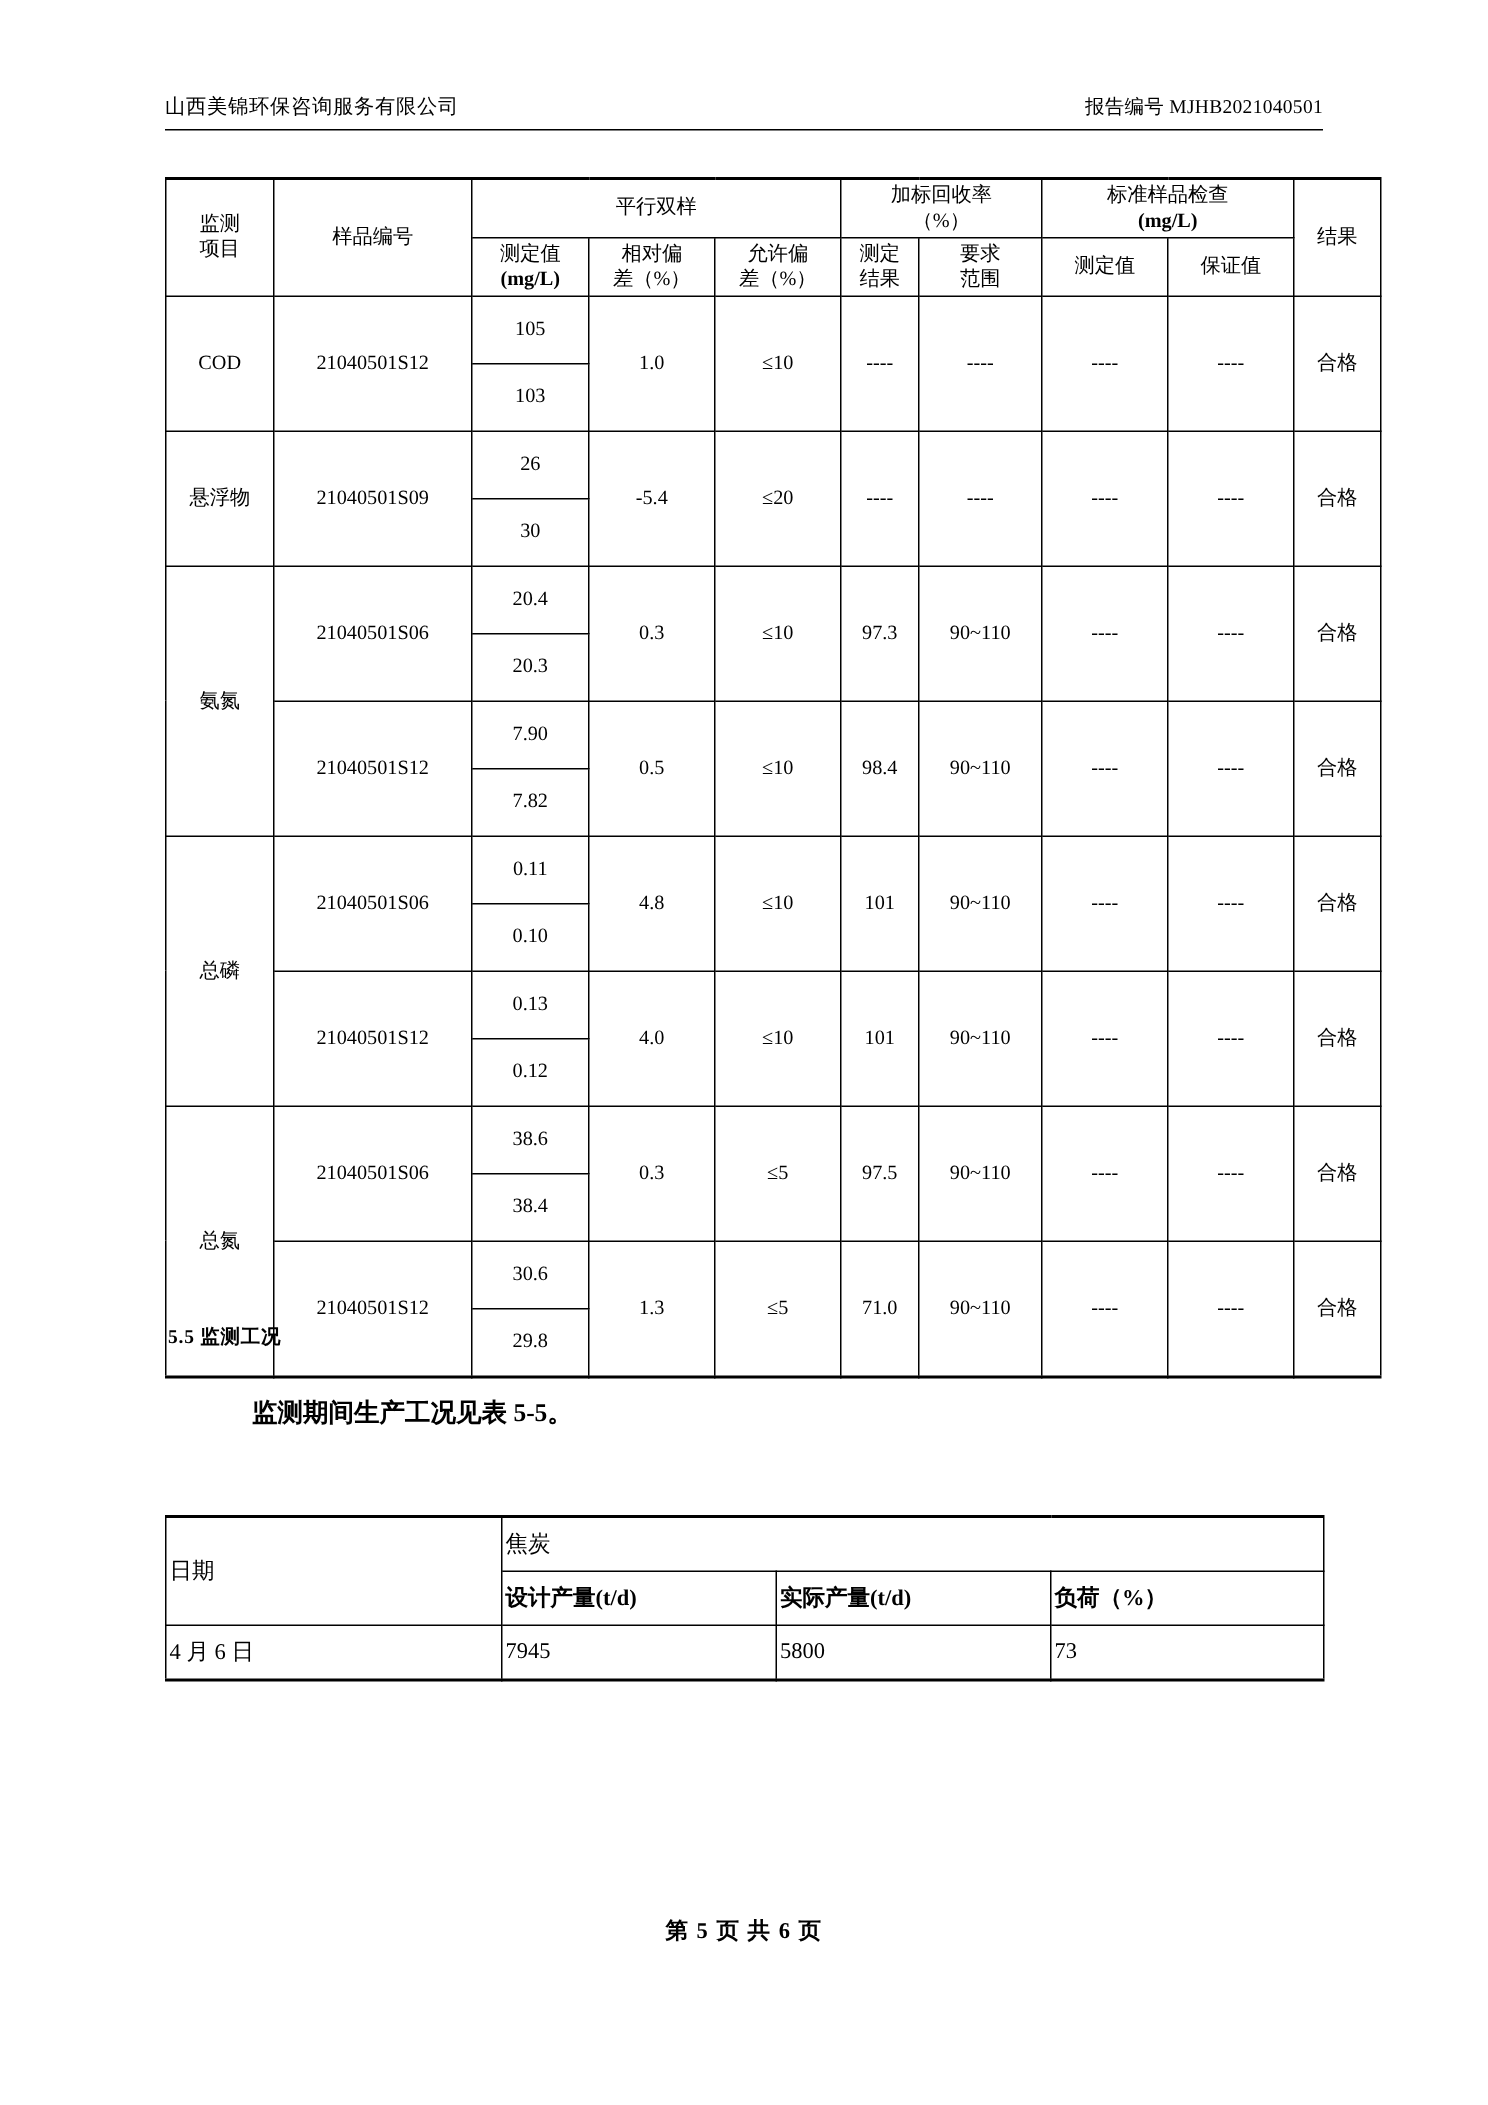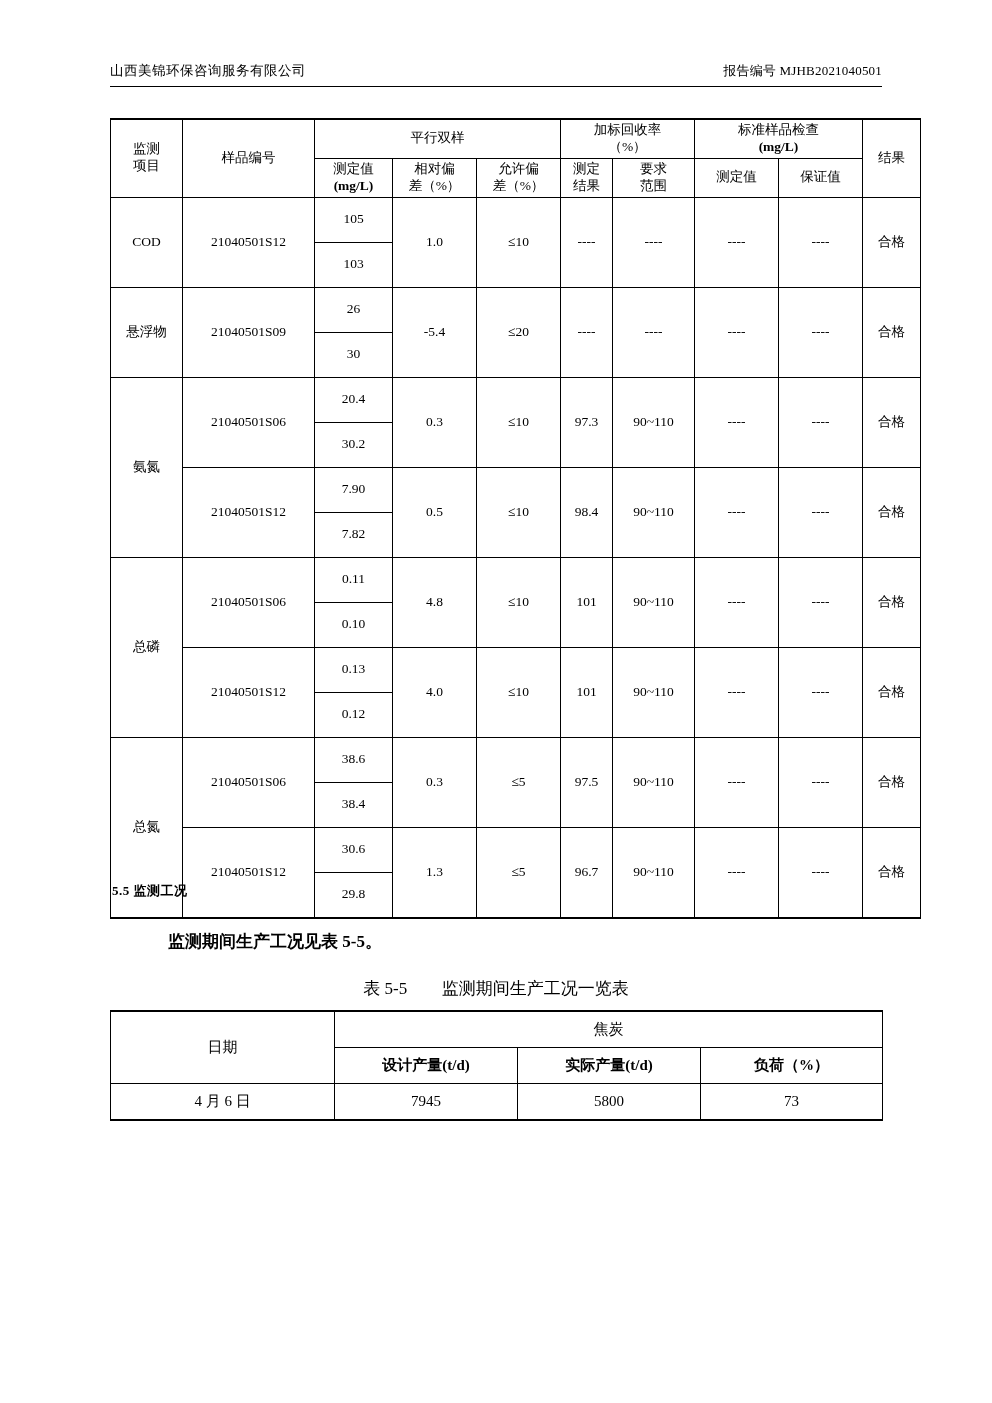--- a/index.html
+++ b/index.html
@@ -114,21 +114,21 @@
   }
   table.grid2 {
     border-collapse: collapse;
     width: 772px;
     table-layout: fixed;
     border-top: 2px solid #000;
     border-bottom: 2px solid #000;
   }
   table.grid2 td {
     border: 1px solid #000;
-    text-align: center;
+    text-align: left;
     vertical-align: middle;
     font-size: 15px;
     padding: 8px 2px;
     margin-left: 11px;
   }
   table.grid2 td.b { font-weight: bold; }
 
   
   .footer {
     position: absolute;
@@ -248,21 +248,21 @@
           <td class="val-cell">20.4</td>
           <td rowspan="2">0.3</td>
           <td rowspan="2">≤10</td>
           <td rowspan="2">97.3</td>
           <td rowspan="2">90~110</td>
           <td rowspan="2">----</td>
           <td rowspan="2">----</td>
           <td rowspan="2">合格</td>
         </tr>
         <tr>
-          <td class="val-cell">30.2</td>
+          <td class="val-cell">20.3</td>
         </tr>
         <tr>
           <td rowspan="2" class="nowrap">21040501S12</td>
           <td class="val-cell">7.90</td>
           <td rowspan="2">0.5</td>
           <td rowspan="2">≤10</td>
           <td rowspan="2">98.4</td>
           <td rowspan="2">90~110</td>
           <td rowspan="2">----</td>
           <td rowspan="2">----</td>
@@ -315,41 +315,36 @@
           <td rowspan="2">合格</td>
         </tr>
         <tr>
           <td class="val-cell">38.4</td>
         </tr>
         <tr>
           <td rowspan="2" class="nowrap">21040501S12</td>
           <td class="val-cell">30.6</td>
           <td rowspan="2">1.3</td>
           <td rowspan="2">≤5</td>
-          <td rowspan="2">96.7</td>
+          <td rowspan="2">71.0</td>
           <td rowspan="2">90~110</td>
           <td rowspan="2">----</td>
           <td rowspan="2">----</td>
           <td rowspan="2">合格</td>
         </tr>
         <tr>
           <td class="val-cell">29.8</td>
         </tr>
       </tbody>
     </table>
   </div>
 
   <div class="sec-title">5.5 监测工况</div>
   <div class="sec-para">监测期间生产工况见表 5-5。</div>
 
-  <div class="tbl2-caption">
-    <span>表 5-5</span>
-    <span class="gap"></span>
-    <span>监测期间生产工况一览表</span>
-  </div>
 
   <div class="tbl2-wrap">
     <table class="grid2">
       <colgroup>
         <col style="width:224px">
         <col style="width:183px">
         <col style="width:183px">
         <col style="width:182px">
       </colgroup>
       <tbody>
@@ -365,14 +360,15 @@
         <tr>
           <td>4 月 6 日</td>
           <td>7945</td>
           <td>5800</td>
           <td>73</td>
         </tr>
       </tbody>
     </table>
   </div>
 
+  <div class="footer">第 5 页 共 6 页</div>
 
 </div>
 
 </body></html>

